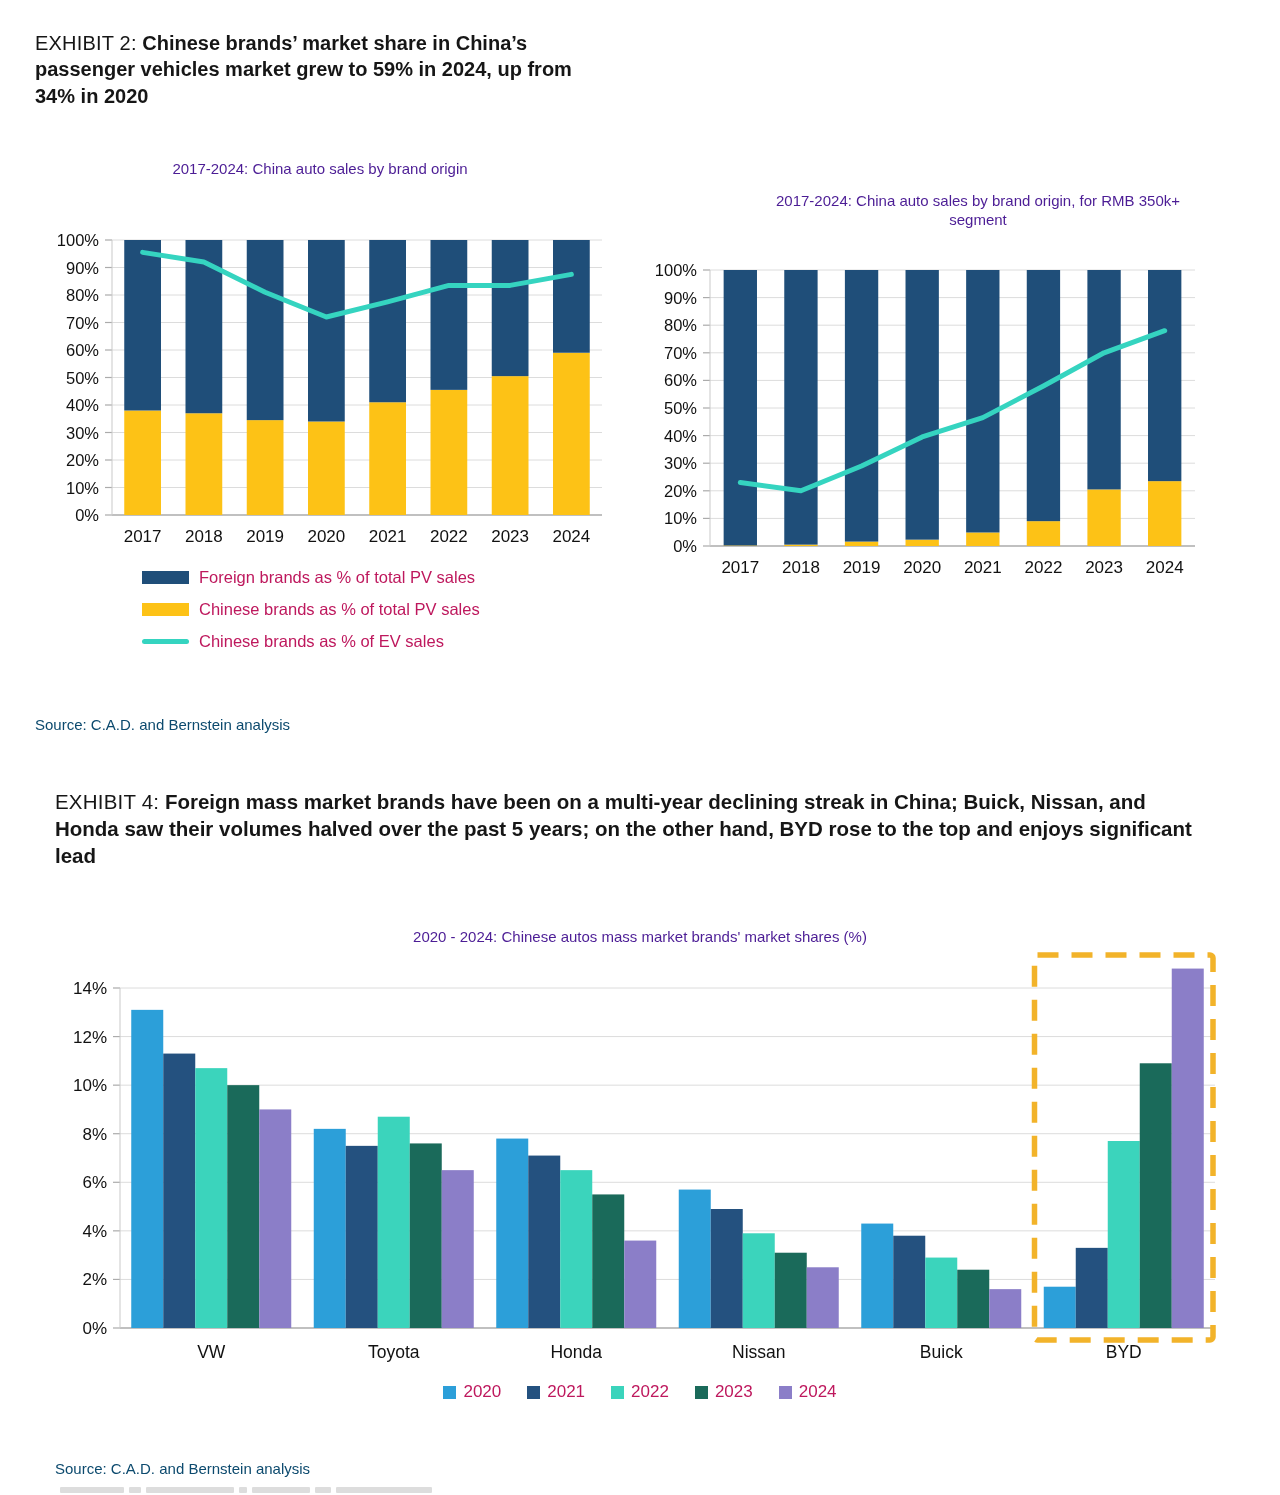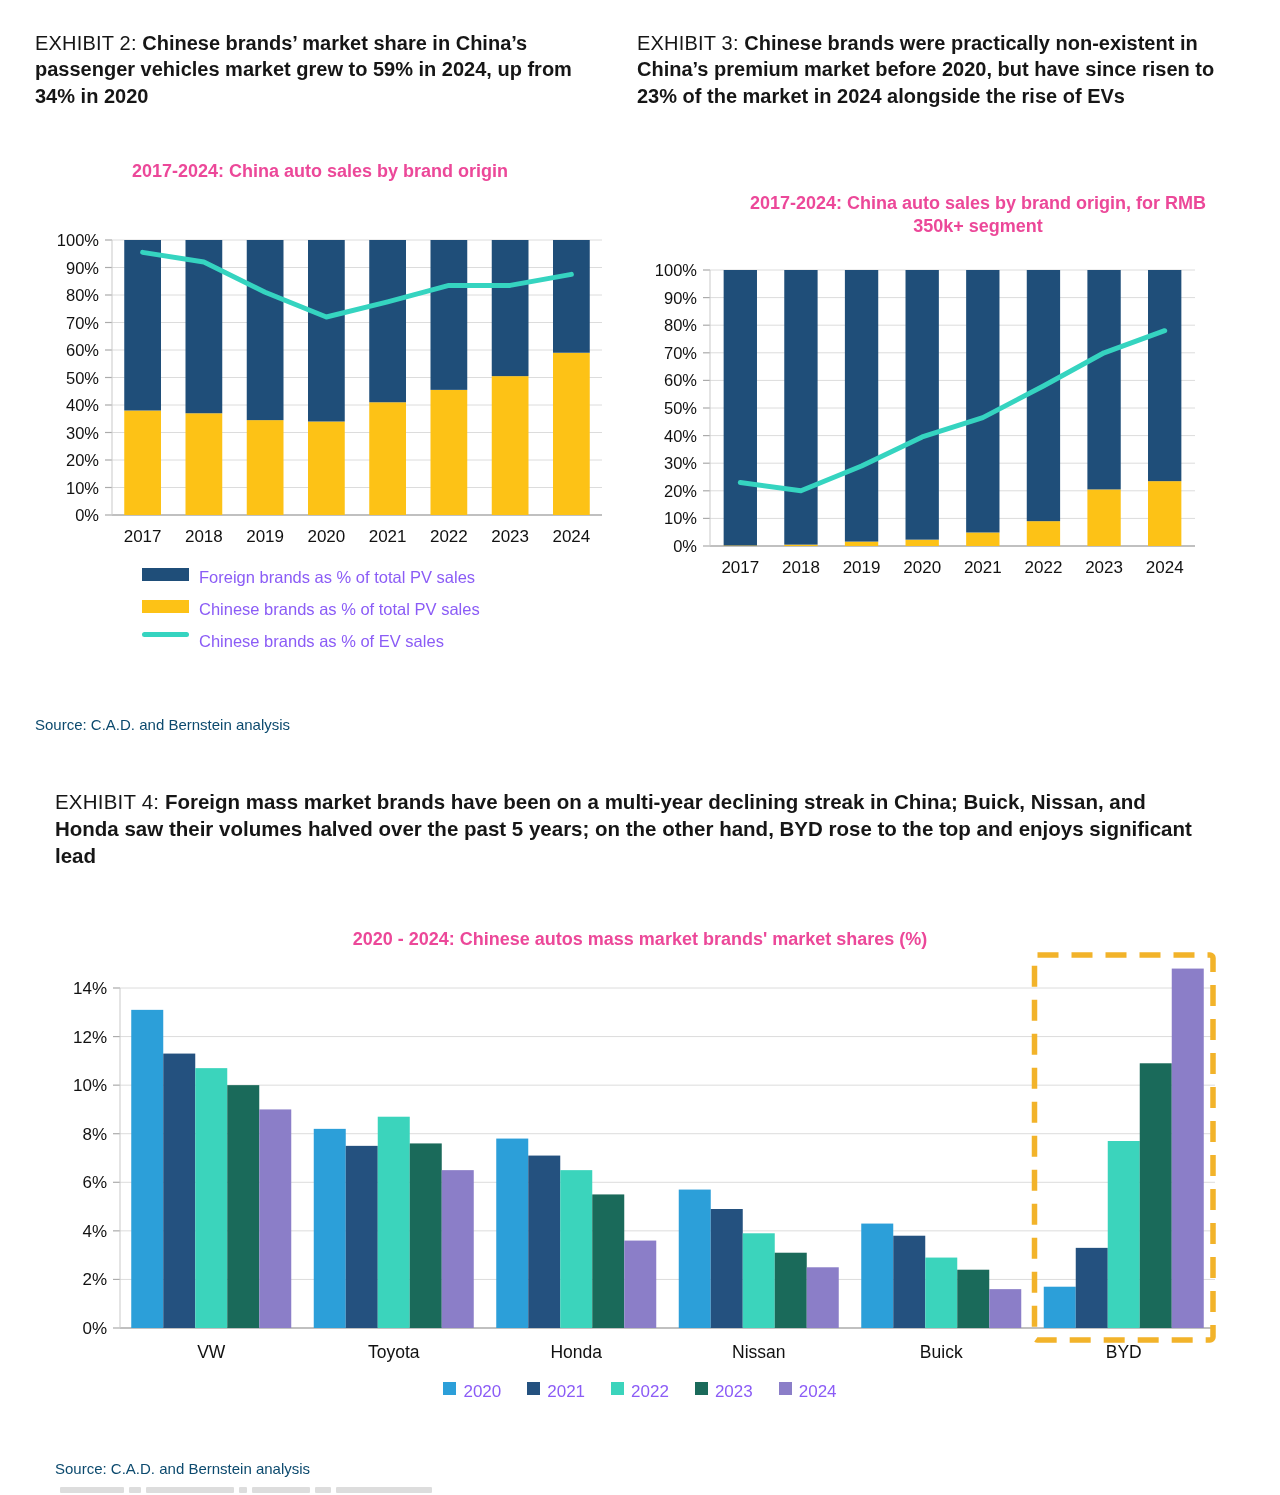--- a/index.html
+++ b/index.html
@@ -3,24 +3,24 @@
 <meta charset="utf-8">
 <style>
   html,body{margin:0;padding:0;background:#ffffff;}
   body{font-family:"Liberation Sans","DejaVu Sans",sans-serif;color:#161616;}
   #page{position:relative;width:1232px;height:1495px;background:#fff;overflow:hidden;}
 
   .ex-head{position:absolute;font-size:20px;line-height:1.32;color:#161616;}
   .ex-head .ex-label{font-weight:400;letter-spacing:.2px;}
   .ex-head .ex-title{font-weight:700;}
 
-  .chart-title{position:absolute;font-weight:700;font-size:18px;line-height:1.25;text-align:center;color:#ec4899;}
+  .chart-title{position:absolute;font-weight:400;font-size:15px;line-height:1.25;text-align:center;color:#4c1d95;}
 
   .legend-v{position:absolute;display:flex;flex-direction:column;gap:13px;}
-  .legend-row{display:flex;align-items:flex-start;gap:10px;font-size:16.5px;color:#8b5cf6;}
+  .legend-row{display:flex;align-items:center;gap:10px;font-size:16.5px;color:#be185d;}
   .sw-bar{width:47px;height:13px;flex:0 0 47px;}
   .sw-line{width:47px;height:5px;border-radius:3px;flex:0 0 47px;}
 
   .legend-h{position:absolute;left:0;width:1280px;display:flex;justify-content:center;gap:26px;}
   .legend-h .legend-row{font-size:17px;gap:7px;}
   .sw-sq{width:13px;height:13px;flex:0 0 13px;}
 
   .source{position:absolute;font-size:15px;color:#0c4a6e;}
 
   svg{position:absolute;display:block;}
@@ -32,24 +32,20 @@
 </head>
 <body>
 
 <div id="page">
 
   <div class="ex-head" style="left:35px;top:30px;width:578px;">
     <span class="ex-label">EXHIBIT 2:</span>
     <span class="ex-title">Chinese brands’ market share in China’s passenger vehicles market grew to 59% in 2024, up from 34% in 2020</span>
   </div>
 
-  <div class="ex-head" style="left:637px;top:30px;width:588px;">
-    <span class="ex-label">EXHIBIT 3:</span>
-    <span class="ex-title">Chinese brands were practically non-existent in China’s premium market before 2020, but have since risen to 23% of the market in 2024 alongside the rise of EVs</span>
-  </div>
 
   <div class="chart-title" style="left:70px;top:160px;width:500px;">2017-2024: China auto sales by brand origin</div>
   <svg style="left:40px;top:222px;" width="580" height="360">
       <line x1="72" y1="293" x2="562" y2="293" stroke="#ABABAB" stroke-width="1.5"></line>
       <line x1="65" y1="293" x2="72" y2="293" stroke="#ABABAB" stroke-width="1.2"></line>
       <text x="59" y="299" text-anchor="end" font-size="16.5" fill="#111">0%</text>
       <line x1="72" y1="265.5" x2="562" y2="265.5" stroke="#DCDCDC" stroke-width="1"></line>
       <line x1="65" y1="265.5" x2="72" y2="265.5" stroke="#ABABAB" stroke-width="1.2"></line>
       <text x="59" y="271.5" text-anchor="end" font-size="16.5" fill="#111">10%</text>
       <line x1="72" y1="238" x2="562" y2="238" stroke="#DCDCDC" stroke-width="1"></line>

